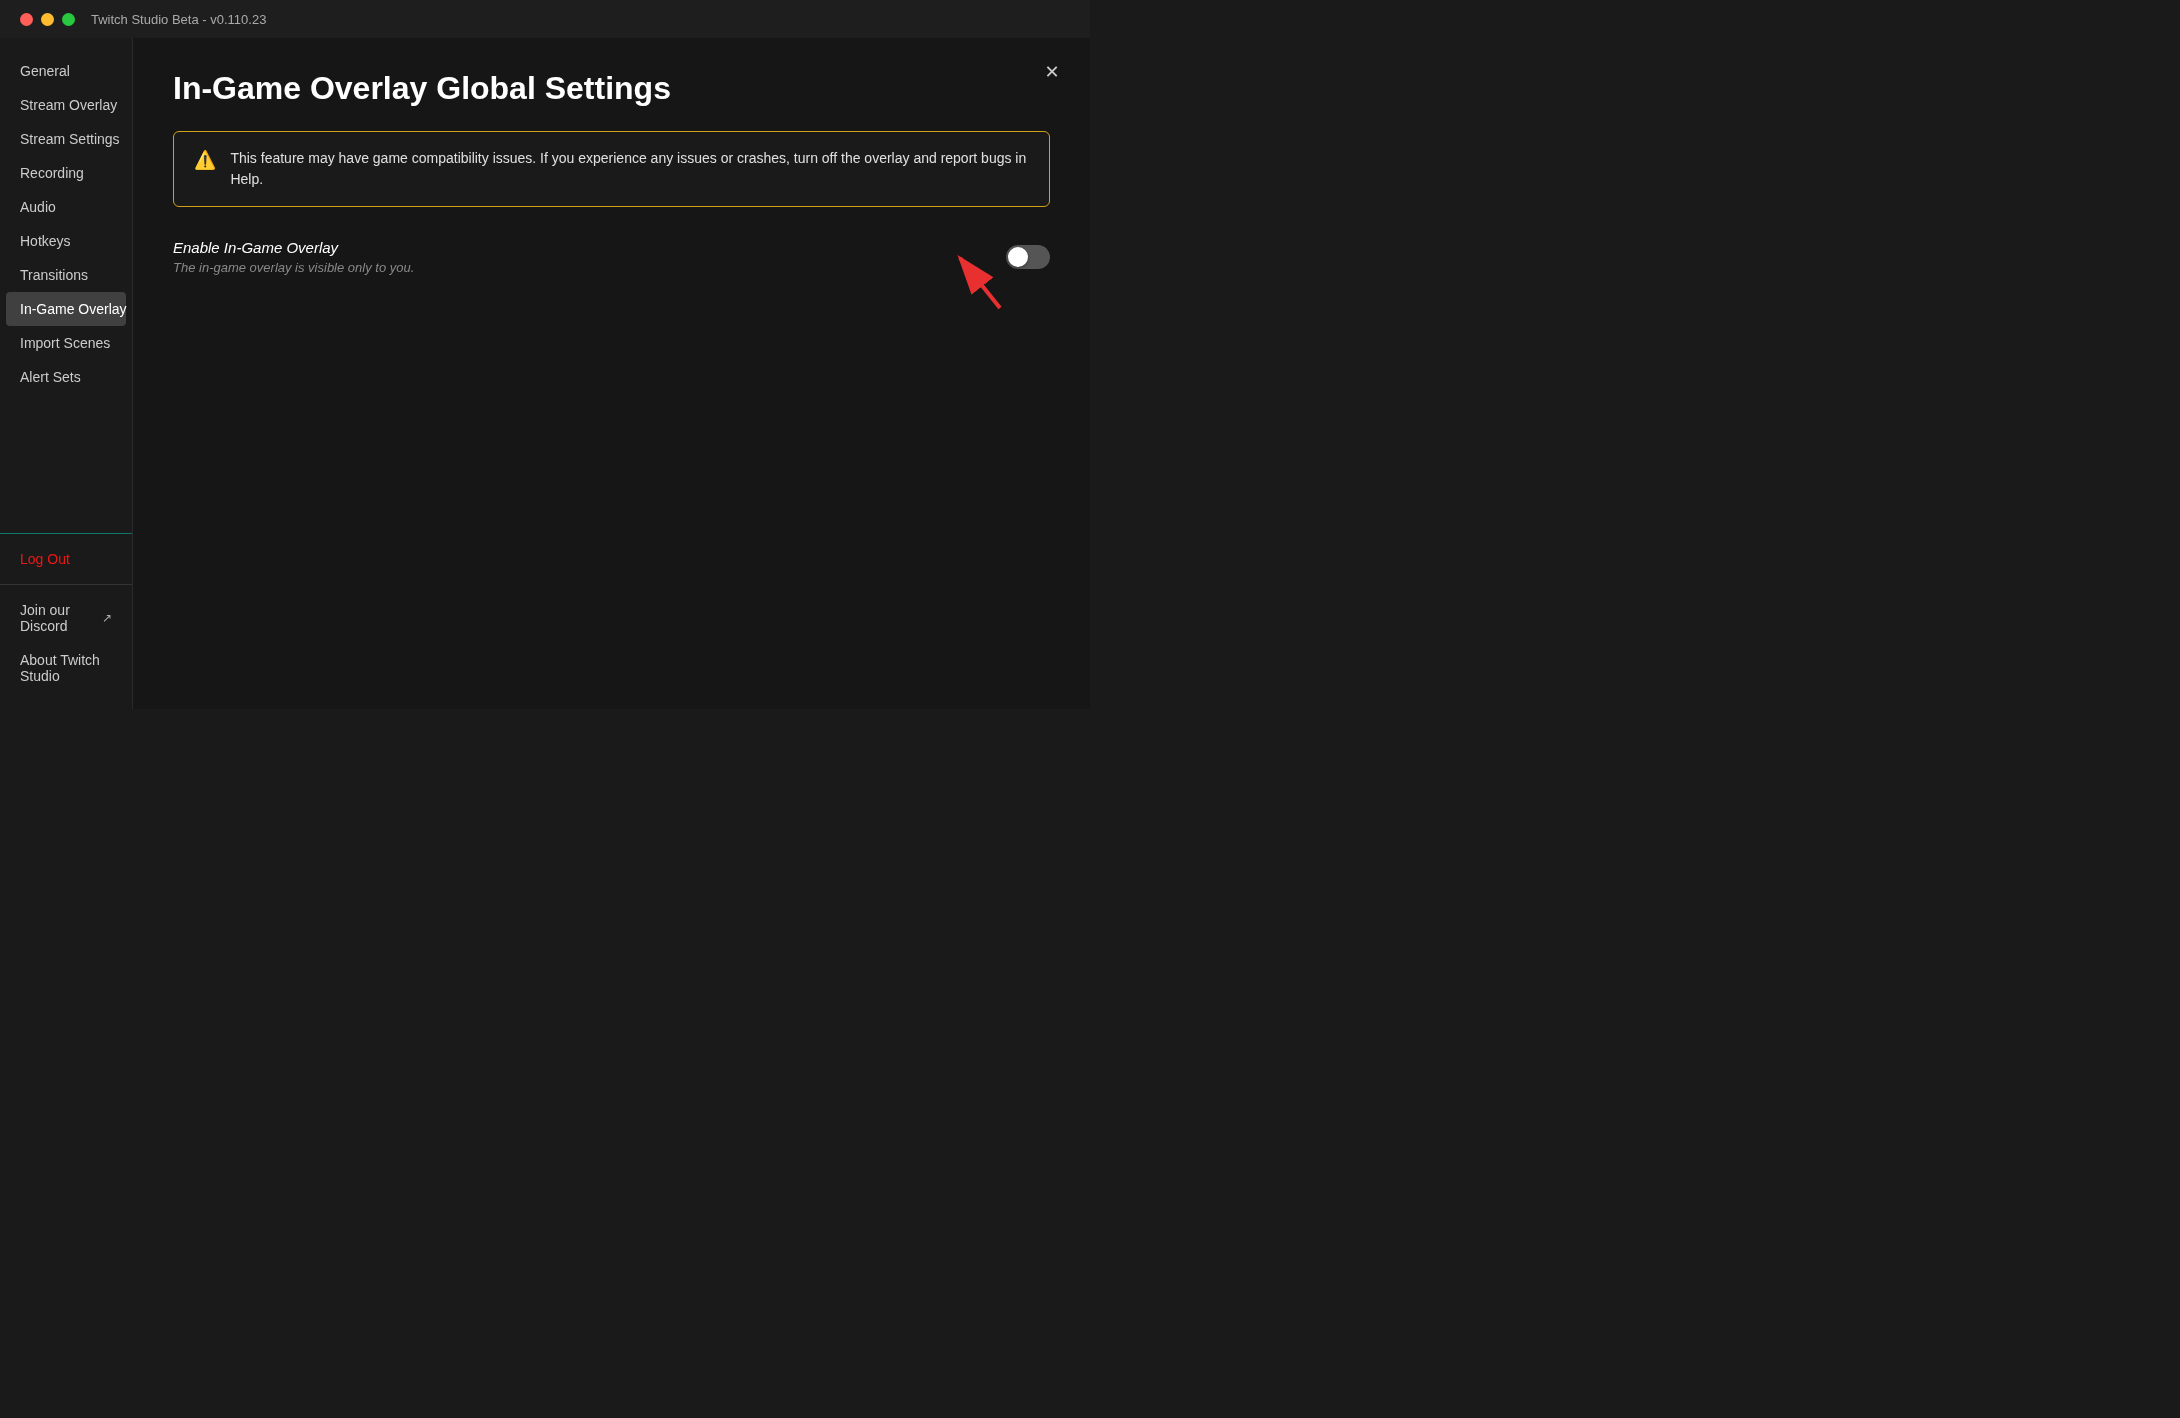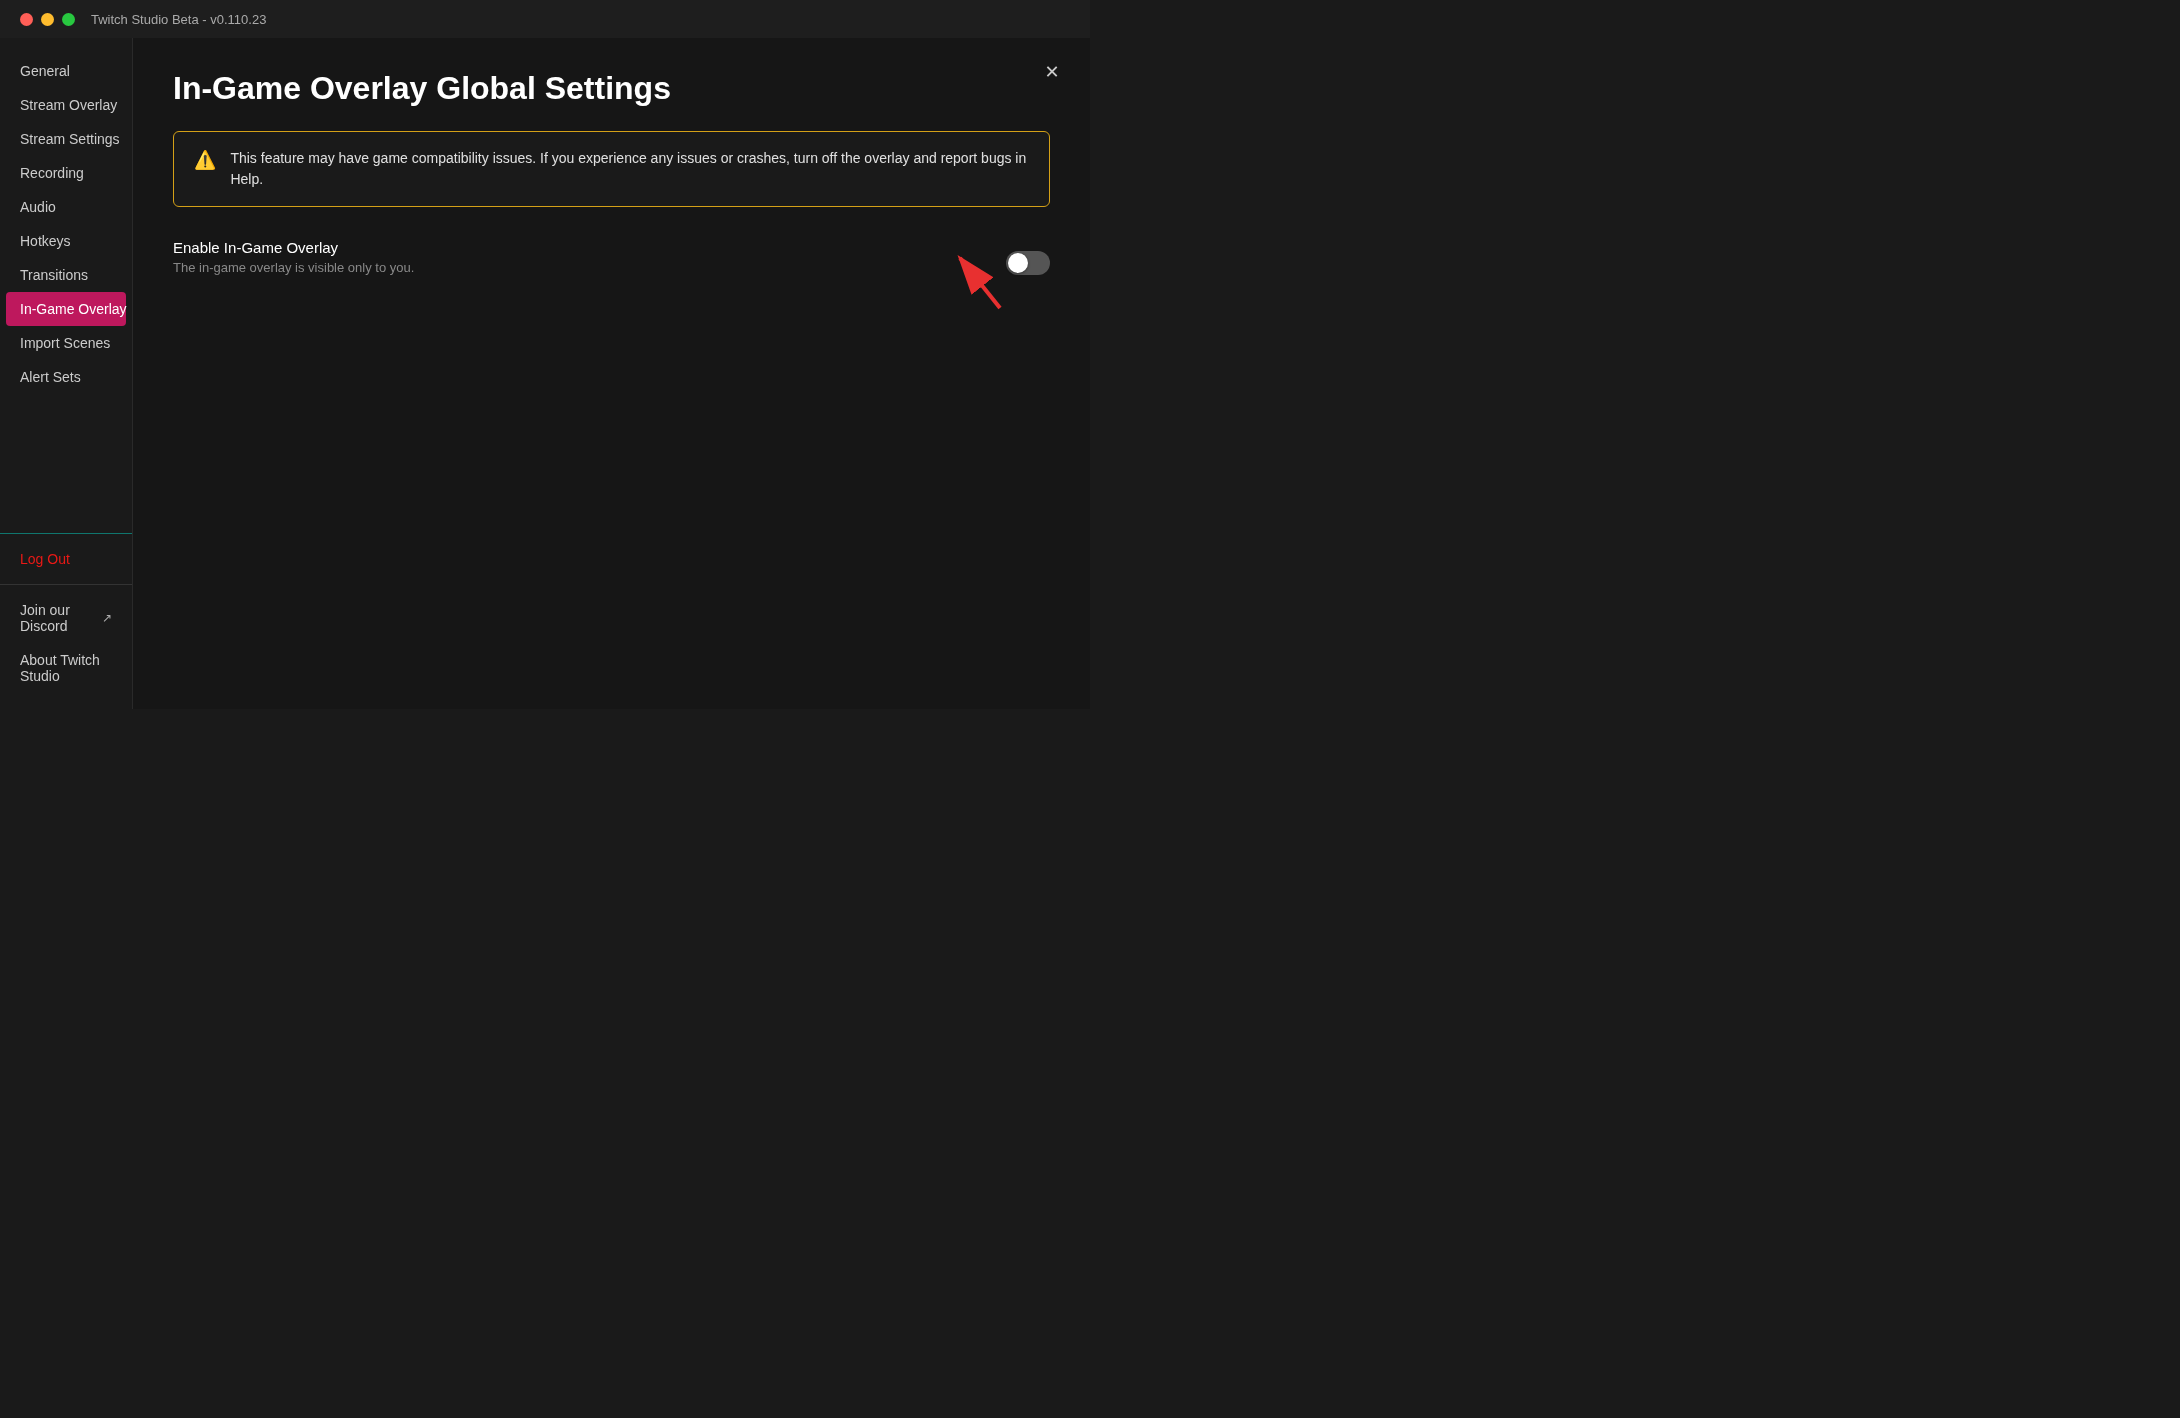--- a/index.html
+++ b/index.html
@@ -73,21 +73,21 @@
       padding: 9px 20px;
       font-size: 14px;
       color: #cccccc;
       cursor: pointer;
       border-radius: 0;
       transition: background 0.15s;
       white-space: nowrap;
     }
 
     .sidebar-item.active {
-      background: #be185d;
+      background: #404040;
       color: #ffffff;
       border-radius: 4px;
       margin: 0 6px;
       padding: 9px 14px;
     }
 
     .sidebar-spacer {
       flex: 1;
     }
 
@@ -177,23 +177,24 @@
     .warning-text {
       font-size: 14px;
       color: #e0e0e0;
       line-height: 1.5;
       font-weight: 500;
     }
 
     
     .setting-row {
       display: flex;
-      align-items: flex-end;
+      align-items: center;
       justify-content: space-between;
       gap: 12px;
+      font-style: italic;
     }
 
     .setting-info {
       display: flex;
       flex-direction: column;
       gap: 4px;
     }
 
     .setting-label {
       font-size: 15px;

